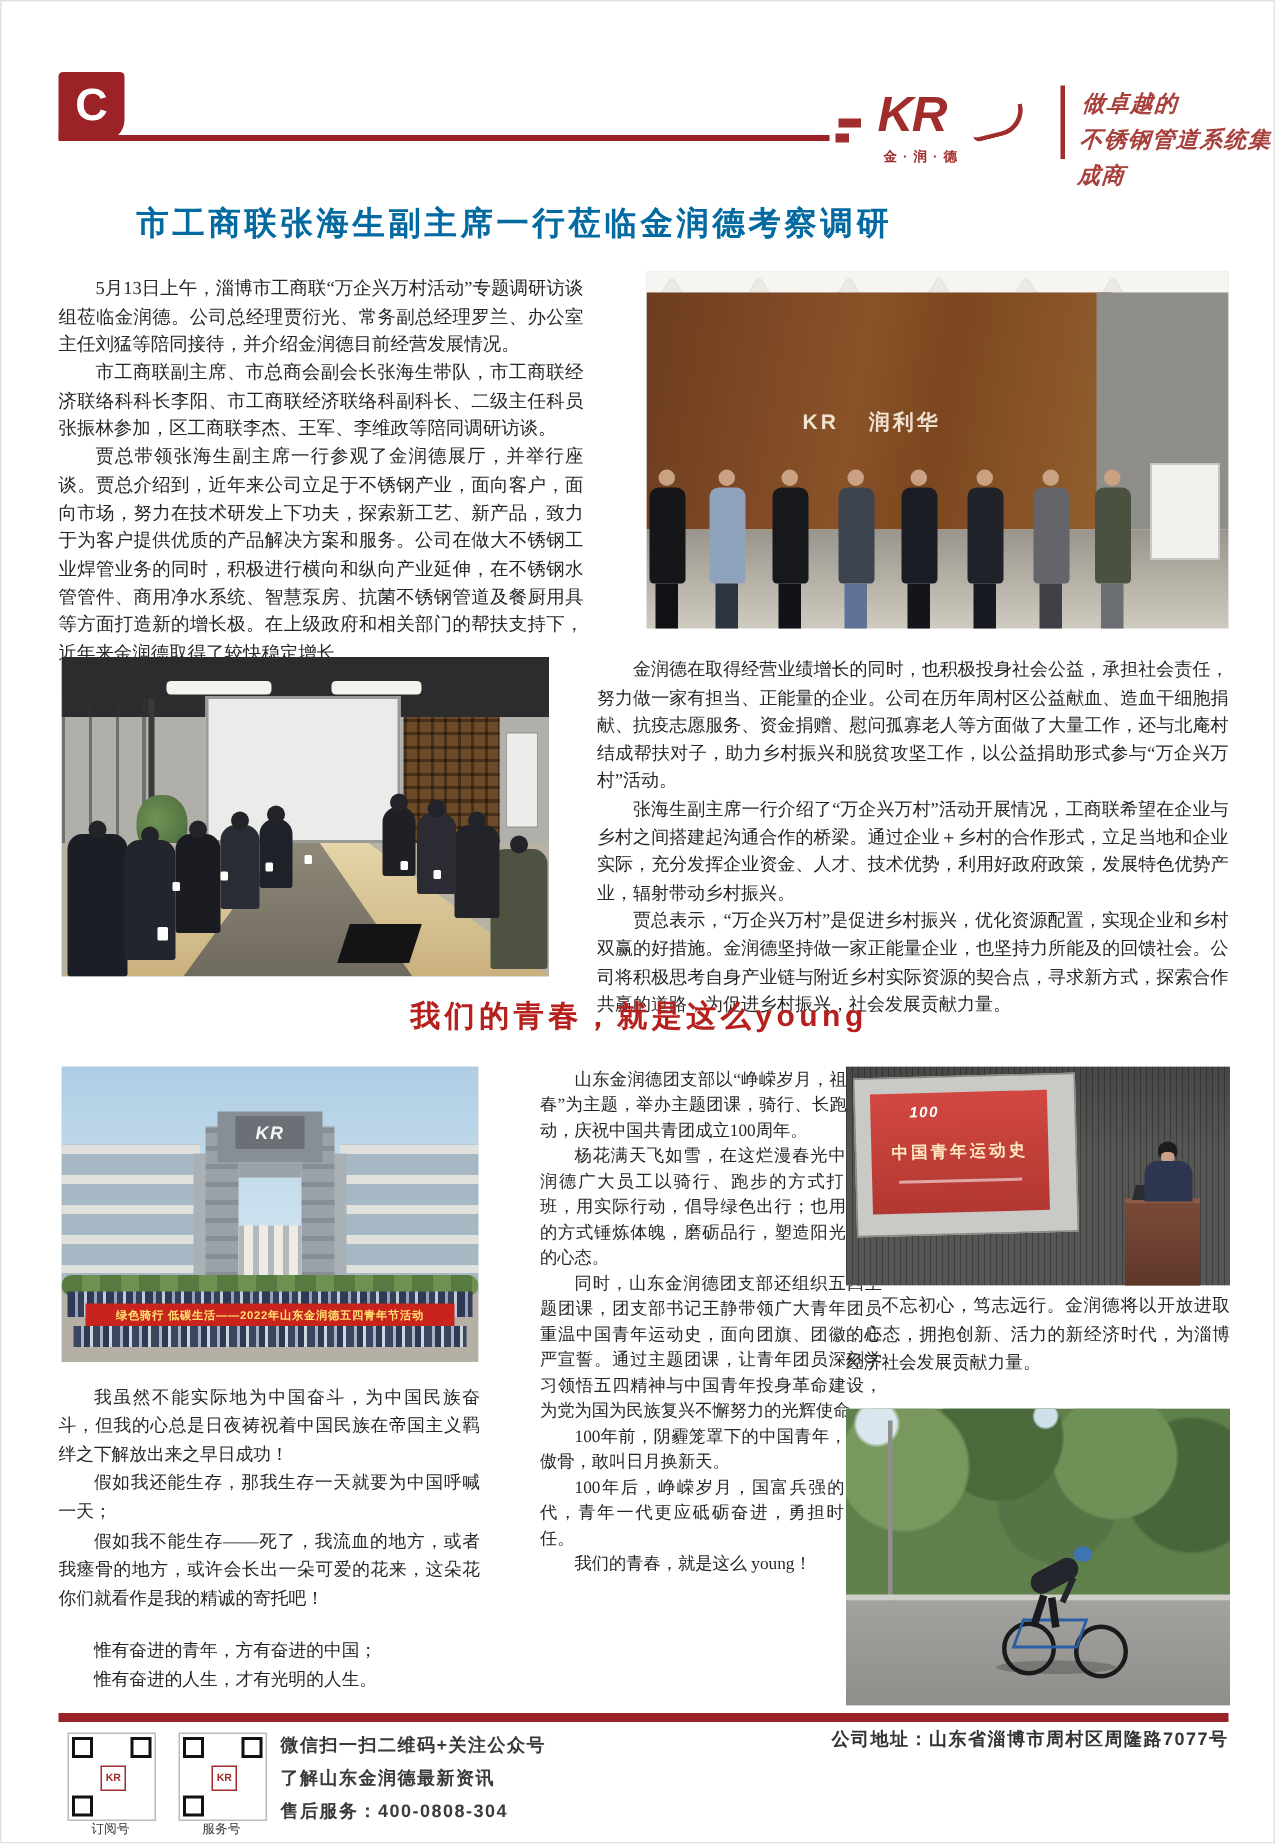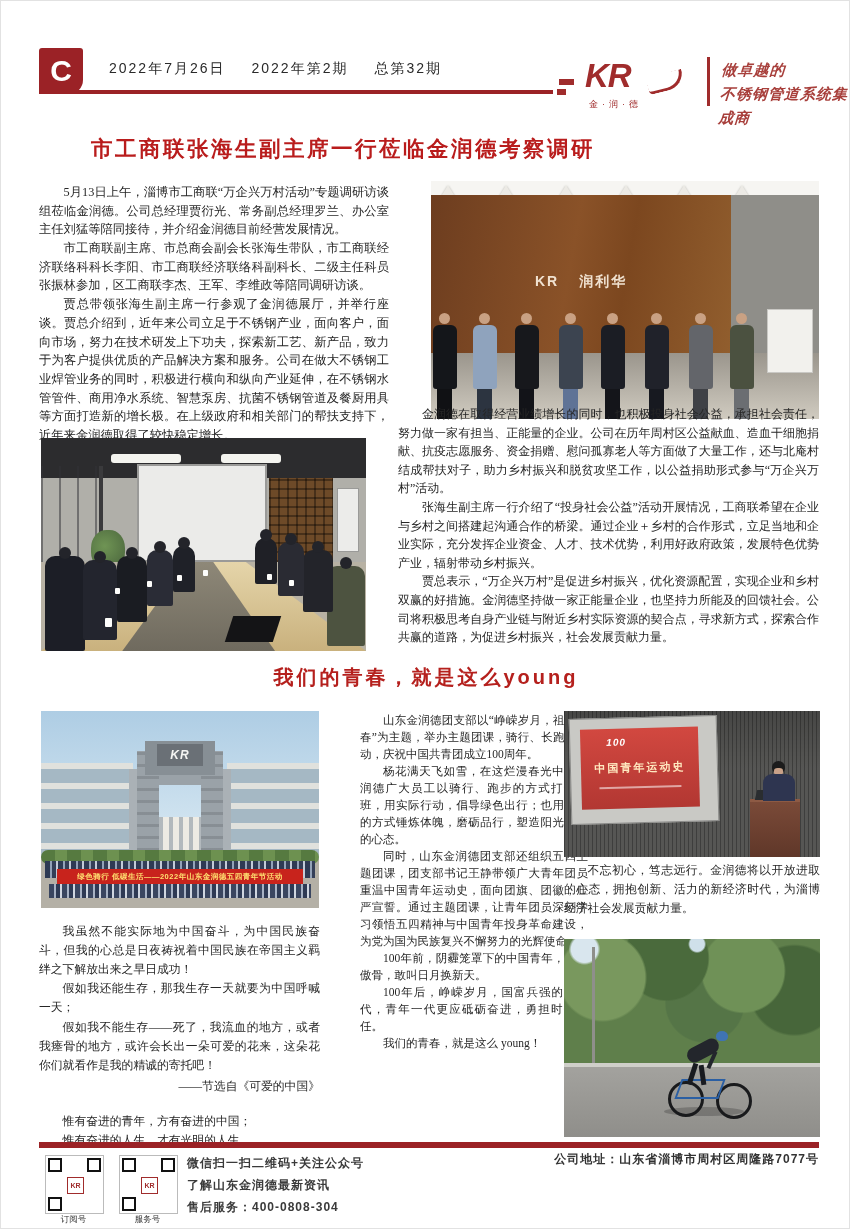--- a/index.html
+++ b/index.html
@@ -11,32 +11,32 @@
         font-size:30px;font-weight:800;text-align:center;line-height:46px;border-radius:3px 3px 14px 3px;}
   .redline{left:38px;top:89px;width:514px;height:4px;background:#9b2226;}
   .dash1{left:558px;top:78px;width:15px;height:6px;background:#a02c2c;}
   .dash2{left:556px;top:88px;width:9px;height:6px;background:#a02c2c;}
   .dateline{left:108px;top:59px;font-size:14px;color:#2a2a2a;letter-spacing:2px;font-weight:500;}
   .dateline span{margin-right:26px;}
   .krlogo{left:584px;top:57px;width:90px;height:42px;color:#a02c2c;font-style:italic;font-weight:800;
           font-size:33px;line-height:36px;letter-spacing:-1px;}
   .krswoosh{left:646px;top:72px;width:34px;height:15px;border:3px solid #a02c2c;border-top:none;border-left:none;
             border-radius:0 0 24px 6px;transform:rotate(-14deg);}
-  .krsub{left:588px;top:97px;font-size:9px;color:#a02c2c;letter-spacing:4px;font-weight:400;}
+  .krsub{left:588px;top:97px;font-size:9px;color:#a02c2c;letter-spacing:4px;font-weight:700;}
   .vline{left:706px;top:56px;width:3px;height:49px;background:#a02c2c;}
   .slogan{left:719px;top:57px;color:#a8403c;font-weight:700;font-style:italic;font-size:15px;
           line-height:24px;transform:skewX(-4deg);letter-spacing:1px;}
   
-  .h1{left:0;top:133px;width:684px;text-align:center;color:#b91c1c;font-size:21.5px;font-weight:800;letter-spacing:2.5px;}
+  .h1{left:0;top:133px;width:684px;text-align:center;color:#0369a1;font-size:21.5px;font-weight:800;letter-spacing:2.5px;}
   .h2{left:0;top:663px;width:850px;text-align:center;color:#b5201d;font-size:20px;font-weight:800;letter-spacing:3px;}
   
   .txt{font-family:"Liberation Serif","DejaVu Serif",serif;color:#262626;text-align:justify;}
   .txt p{margin:0;text-indent:2em;}
   .col1L{left:38px;top:182px;width:350px;font-size:12.3px;line-height:1.52;}
-  .blk1R{left:397px;top:404px;width:421px;font-size:12px;line-height:1.55;}
+  .blk1R{left:397px;top:436px;width:421px;font-size:12px;line-height:1.55;}
   .poem {left:38px;top:921px;width:281px;font-size:11.8px;line-height:1.62;}
   .attr {text-align:right;text-indent:0 !important;margin-top:2px !important;}
   .epi  {margin-top:16px !important;}
   .colM {left:331px;top:711px;width:228px;font-size:11.5px;line-height:1.48;margin-left:28px;}
   .colR-p{left:563px;top:860px;width:256px;font-size:11.8px;line-height:1.6;}
   
   .photo{overflow:hidden;background:#ddd;}
   .ph1{left:430px;top:180px;width:388px;height:238px;}
   .ph2{left:40px;top:437px;width:325px;height:213px;}
   .ph3{left:40px;top:710px;width:278px;height:197px;}
@@ -149,23 +149,20 @@
 </style>
 </head>
 <body>
 
 <div class="page">
 
   <div class="abs cbox">C</div>
   <div class="abs redline"></div>
   <div class="abs dash1"></div>
   <div class="abs dash2"></div>
-  <div class="abs dateline">
-    <span>2022年7月26日</span><span>2022年第2期</span><span>总第32期</span>
-  </div>
   <div class="abs krlogo">KR</div>
   <div class="abs krswoosh"></div>
   <div class="abs krsub">金·润·德</div>
   <div class="abs vline"></div>
   <div class="abs slogan">
     <div>做卓越的</div>
     <div>不锈钢管道系统集成商</div>
   </div>
 
   <div class="abs h1">市工商联张海生副主席一行莅临金润德考察调研</div>
@@ -229,21 +226,21 @@
     <i class="cup" style="left:136px;top:137px"></i>
     <i class="cup" style="left:162px;top:132px"></i>
     <i class="cup" style="left:226px;top:136px"></i>
     <i class="cup" style="left:248px;top:142px"></i>
     <i class="cup" style="left:64px;top:180px;width:7px;height:9px"></i>
     <div class="abs p2-laptop"></div>
   </div>
 
   <div class="abs txt blk1R">
     <p>金润德在取得经营业绩增长的同时，也积极投身社会公益，承担社会责任，努力做一家有担当、正能量的企业。公司在历年周村区公益献血、造血干细胞捐献、抗疫志愿服务、资金捐赠、慰问孤寡老人等方面做了大量工作，还与北庵村结成帮扶对子，助力乡村振兴和脱贫攻坚工作，以公益捐助形式参与“万企兴万村”活动。</p>
-    <p>张海生副主席一行介绍了“投身社会公益”活动开展情况，工商联希望在企业与乡村之间搭建起沟通合作的桥梁。通过企业＋乡村的合作形式，立足当地和企业实际，充分发挥企业资金、人才、技术优势，利用好政府政策，发展特色优势产业，辐射带动乡村振兴。</p>
+    <p>张海生副主席一行介绍了“万企兴万村”活动开展情况，工商联希望在企业与乡村之间搭建起沟通合作的桥梁。通过企业＋乡村的合作形式，立足当地和企业实际，充分发挥企业资金、人才、技术优势，利用好政府政策，发展特色优势产业，辐射带动乡村振兴。</p>
     <p>贾总表示，“万企兴万村”是促进乡村振兴，优化资源配置，实现企业和乡村双赢的好措施。金润德坚持做一家正能量企业，也坚持力所能及的回馈社会。公司将积极思考自身产业链与附近乡村实际资源的契合点，寻求新方式，探索合作共赢的道路，为促进乡村振兴，社会发展贡献力量。</p>
   </div>
 
   <div class="abs h2">我们的青春，就是这么young</div>
 
   <div class="abs photo ph3">
     <div class="abs p3-sky"></div>
     <div class="abs bldg" style="left:0"></div>
     <div class="abs bldg" style="left:186px"></div>
     <div class="abs p3-step" style="left:88px"></div>
@@ -258,21 +255,20 @@
     <div class="abs p3-bush"></div>
     <div class="abs p3-crowd1"></div>
     <div class="abs p3-banner">绿色骑行 低碳生活——2022年山东金润德五四青年节活动</div>
     <div class="abs p3-crowd2"></div>
   </div>
 
   <div class="abs txt poem">
     <p>我虽然不能实际地为中国奋斗，为中国民族奋斗，但我的心总是日夜祷祝着中国民族在帝国主义羁绊之下解放出来之早日成功！</p>
     <p>假如我还能生存，那我生存一天就要为中国呼喊一天；</p>
     <p>假如我不能生存——死了，我流血的地方，或者我瘗骨的地方，或许会长出一朵可爱的花来，这朵花你们就看作是我的精诚的寄托吧！</p>
-    <p class="attr">——节选自《可爱的中国》</p>
     <p class="epi">惟有奋进的青年，方有奋进的中国；</p>
     <p>惟有奋进的人生，才有光明的人生。</p>
   </div>
 
   <div class="abs txt colM">
     <p>山东金润德团支部以“峥嵘岁月，祖国常春”为主题，举办主题团课，骑行、长跑等活动，庆祝中国共青团成立100周年。</p>
     <p>杨花满天飞如雪，在这烂漫春光中，金润德广大员工以骑行、跑步的方式打卡上班，用实际行动，倡导绿色出行；也用运动的方式锤炼体魄，磨砺品行，塑造阳光健康的心态。</p>
     <p>同时，山东金润德团支部还组织五四主题团课，团支部书记王静带领广大青年团员重温中国青年运动史，面向团旗、团徽，庄严宣誓。通过主题团课，让青年团员深刻学习领悟五四精神与中国青年投身革命建设，为党为国为民族复兴不懈努力的光辉使命。</p>
     <p>100年前，阴霾笼罩下的中国青年，不屈傲骨，敢叫日月换新天。</p>
     <p>100年后，峥嵘岁月，国富兵强的新时代，青年一代更应砥砺奋进，勇担时代重任。</p>

